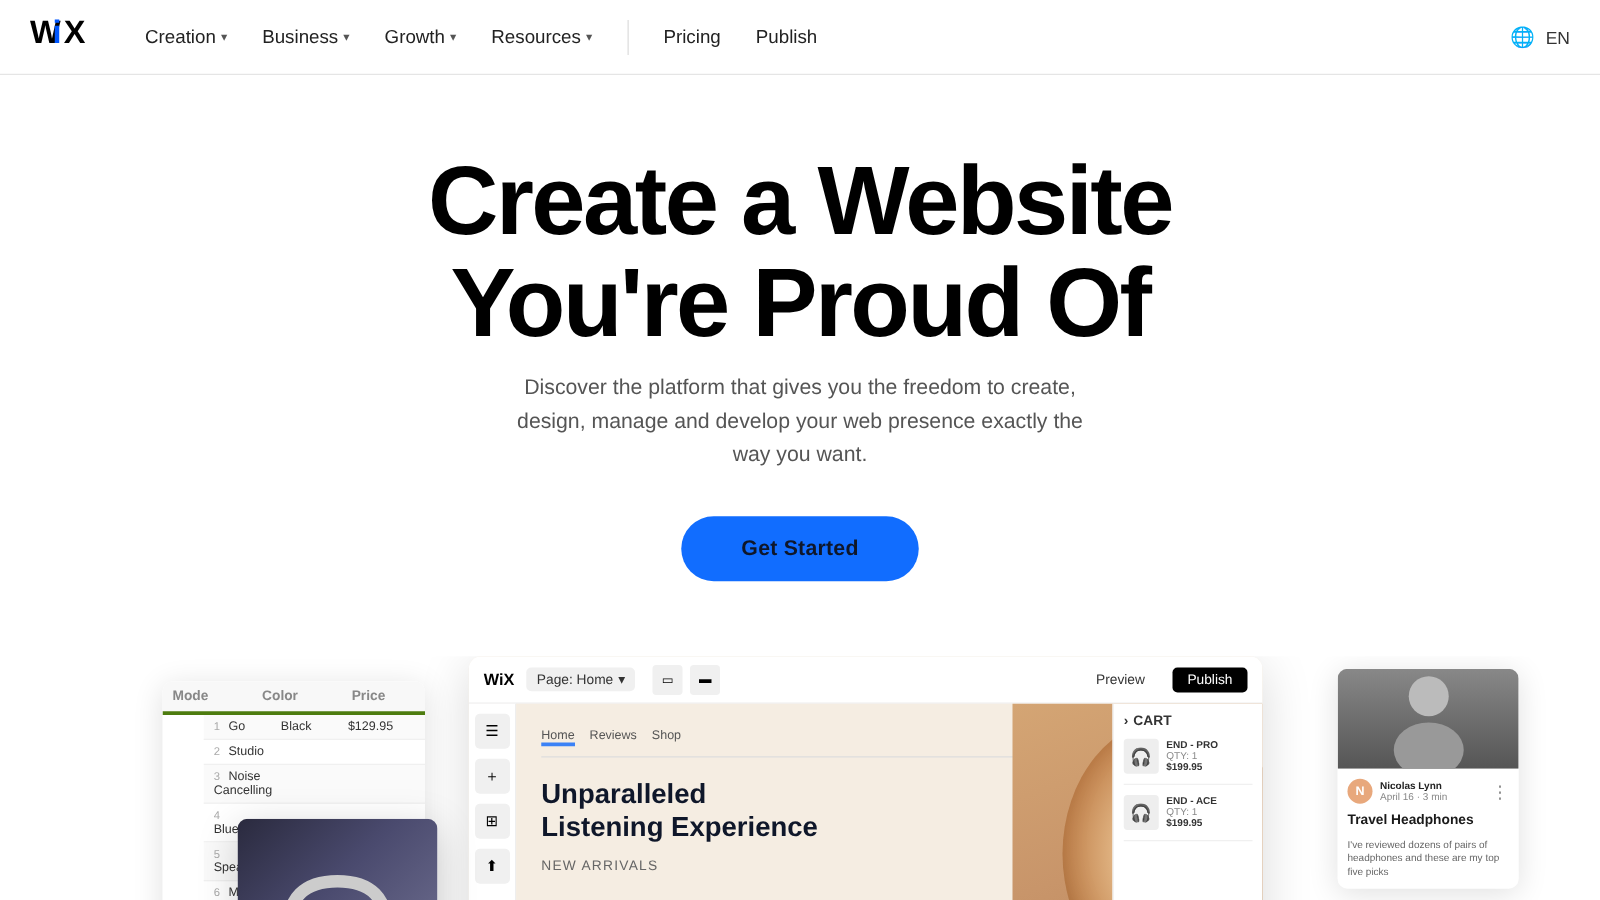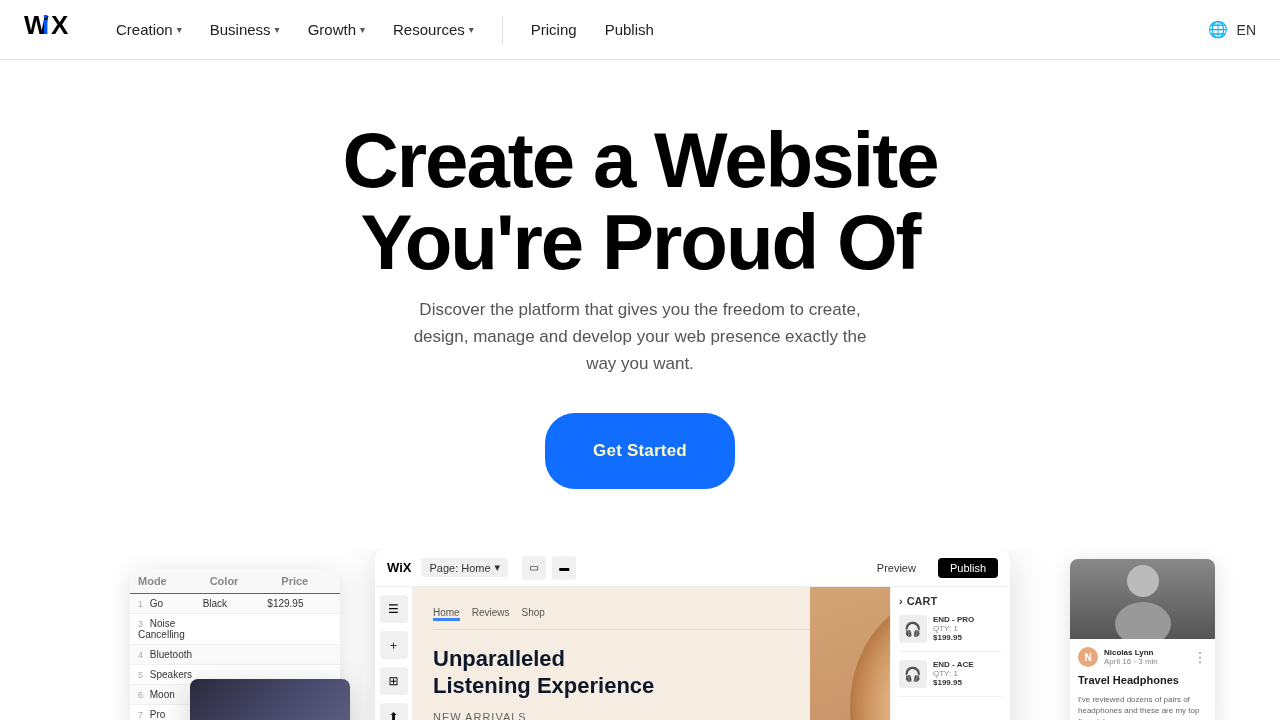--- a/index.html
+++ b/index.html
@@ -32,49 +32,50 @@
     }
     .hero-title {
       font-size: 78px; font-weight: 900; line-height: 1.05;
       color: #000; letter-spacing: -2px; max-width: 700px; margin: 0 auto 12px;
     }
     .hero-subtitle {
       font-size: 17px; color: #555; max-width: 480px; margin: 5px auto 36px;
       line-height: 1.6;
     }
     .cta-btn {
-      background: #116dff; color: #fef9c3;
+      background: #116dff; color: #0f172a;
       border: none; border-radius: 30px;
-      padding: 28px 48px; font-size: 17px; font-weight: 600;
+      padding: 16px 48px; font-size: 17px; font-weight: 600;
       cursor: pointer; letter-spacing: 0.2px;
     }
 
     
     .preview-section {
       position: relative; display: flex; justify-content: center;
       margin-top: 20px; overflow: hidden; height: 280px;
     }
 
     
     .card-left {
       position: absolute; left: 130px; top: 20px; z-index: 5;
       background: #fff; border-radius: 8px;
       box-shadow: 0 4px 24px rgba(0,0,0,0.12);
       width: 210px; overflow: hidden;
     }
     .table-header {
       display: grid; grid-template-columns: 1fr 1fr 1fr;
-      background: #f8f8f8; border-bottom: 1px solid #4d7c0f;
+      background: #f8f8f8; border-bottom: 3px solid #4d7c0f;
       padding: 6px 8px; font-size: 11px; font-weight: 600; color: #888; gap: 21px;
     }
     .table-row {
       display: grid; grid-template-columns: 1fr 1fr 1fr;
       padding: 4px 8px; font-size: 10px; color: #333;
       border-bottom: 1px solid #f0f0f0;
       align-items: center;
+      margin-left: 33px;
     }
     .table-row:nth-child(even) { background: #fafafa; }
     .row-num { color: #aaa; margin-right: 4px; display: inline; font-size: 9px; }
     .headphone-preview {
       position: absolute; left: 190px; top: 130px; z-index: 6;
       width: 160px; height: 160px; overflow: hidden;
       border-radius: 8px; box-shadow: 0 8px 32px rgba(0,0,0,0.18);
     }
     .headphone-img-bg {
       width: 100%; height: 100%;
@@ -229,20 +230,25 @@
       <span>Mode</span>
       <span>Color</span>
       <span>Price</span>
     </div>
     <div class="table-row">
       <span><span class="row-num">1</span> Go</span>
       <span>Black</span>
       <span>$129.95</span>
     </div>
     <div class="table-row">
+      <span><span class="row-num">2</span> Studio</span>
+      <span></span>
+        <span></span>
+    </div>
+    <div class="table-row">
       <span><span class="row-num">3</span> Noise Cancelling</span>
       <span></span>
         <span></span>
     </div>
     <div class="table-row">
       <span><span class="row-num">4</span> Bluetooth</span>
       <span></span>
         <span></span>
     </div>
     <div class="table-row">

